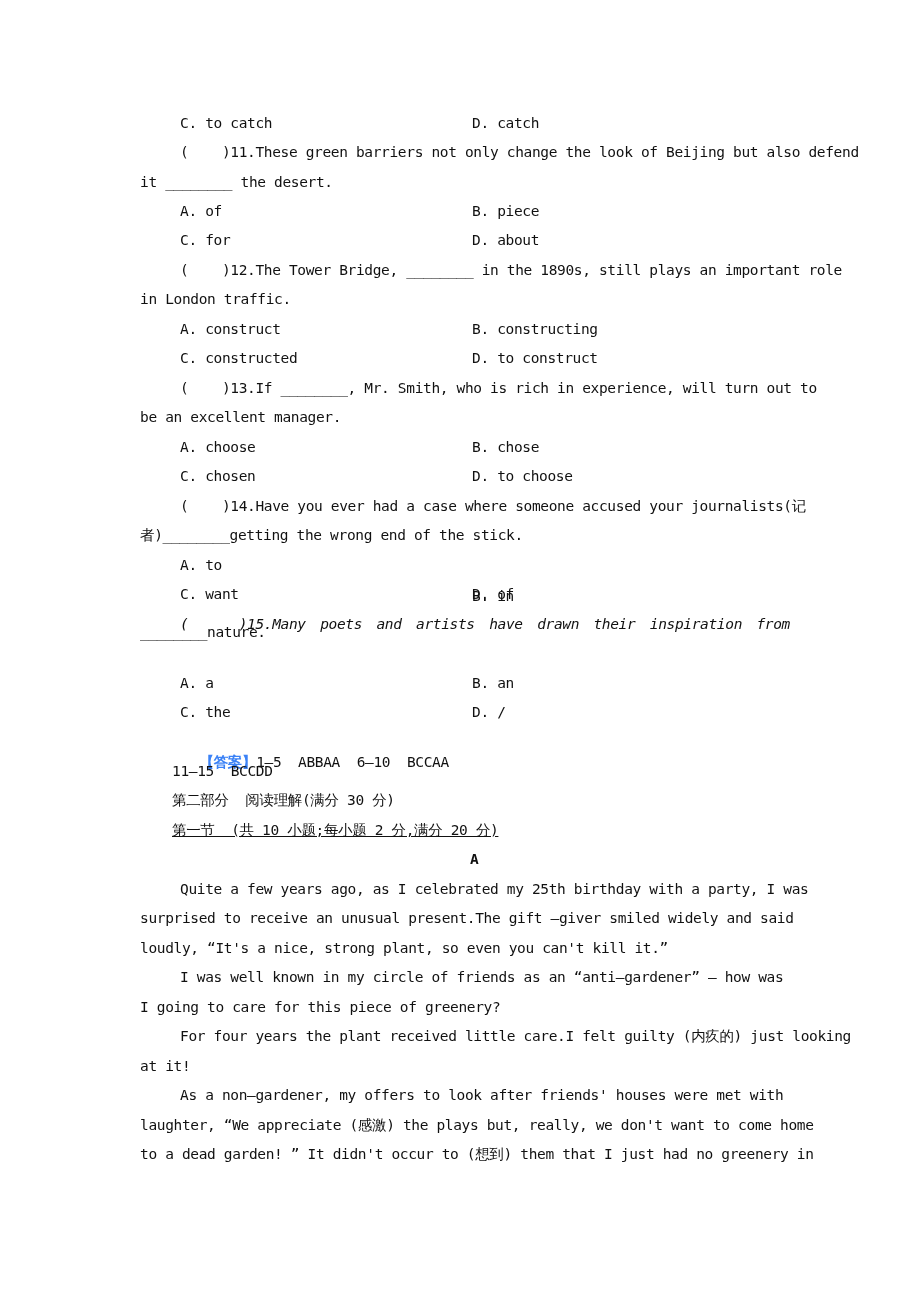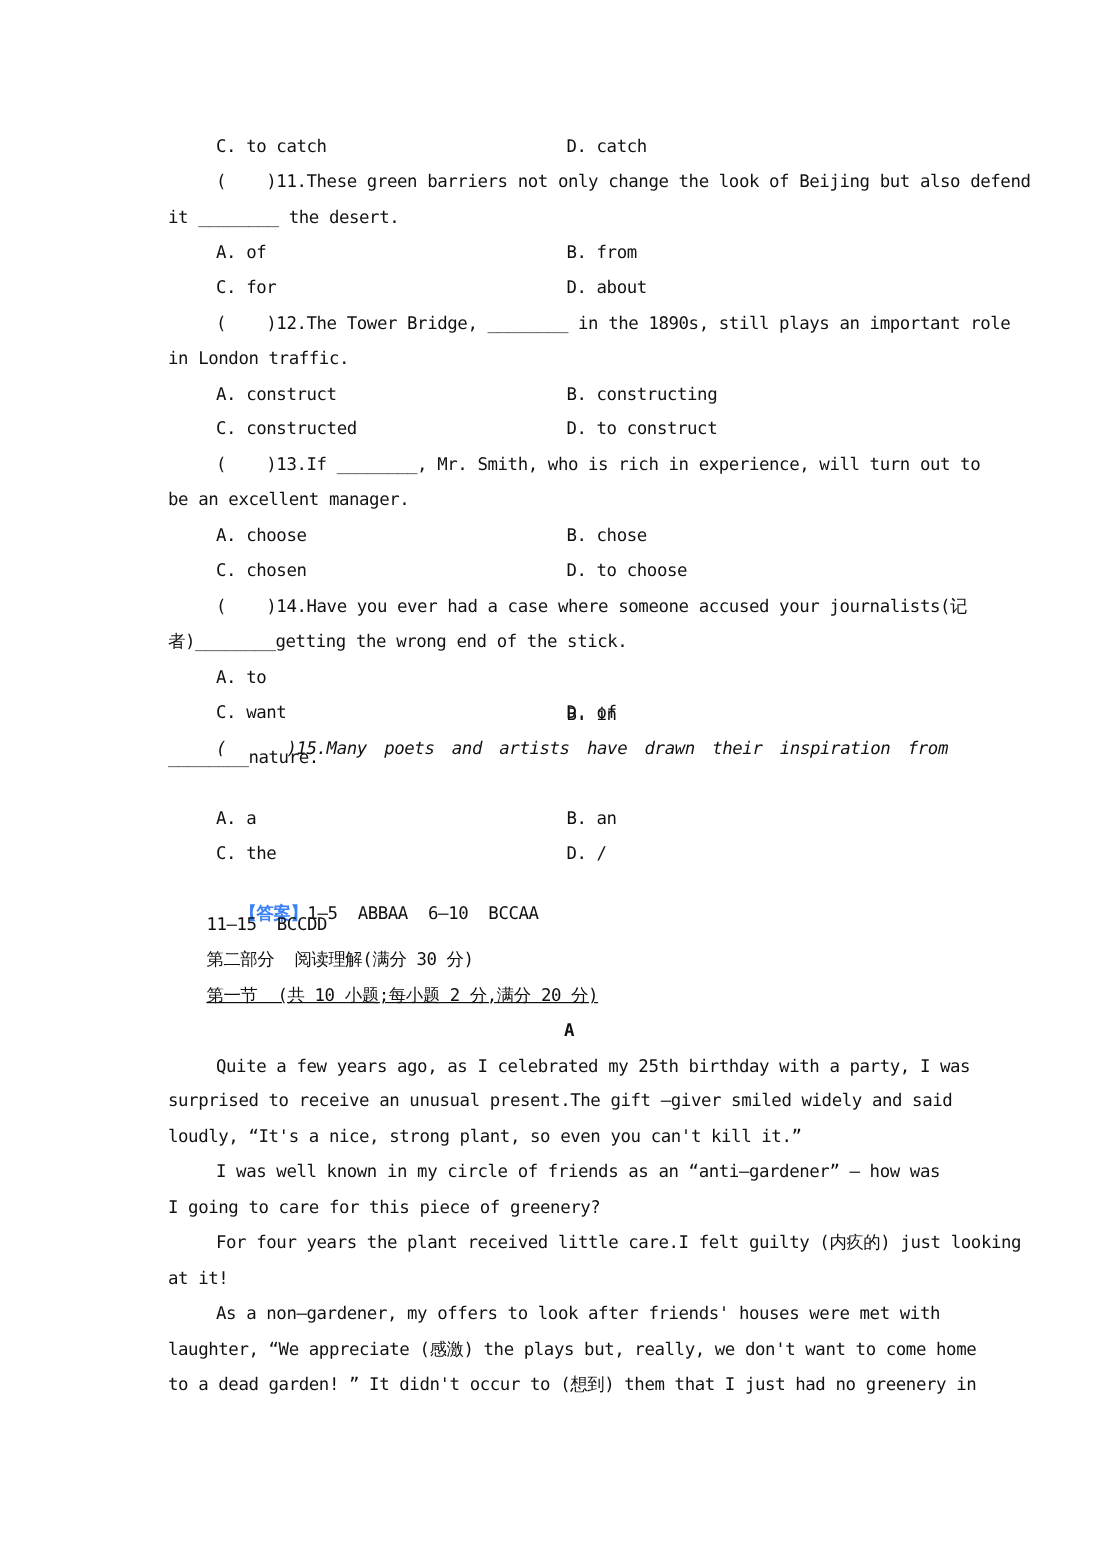--- a/index.html
+++ b/index.html
@@ -17,21 +17,21 @@
 <body>
 
 <div>
 
   <div class="line l1" style="top:113px">C. to catch</div>
   <div class="line optR" style="top:113px">D. catch</div>
 
   <div class="line l1" style="top:142px">(    )11.These green barriers not only change the look of Beijing but also defend</div>
   <div class="line l0" style="top:172px">it ________ the desert.</div>
   <div class="line l1" style="top:201px">A. of</div>
-  <div class="line optR" style="top:201px">B. from</div>
+  <div class="line optR" style="top:201px">B. piece</div>
   <div class="line l1" style="top:230px">C. for</div>
   <div class="line optR" style="top:230px">D. about</div>
 
   <div class="line l1" style="top:260px">(    )12.The Tower Bridge, ________ in the 1890s, still plays an important role</div>
   <div class="line l0" style="top:289px">in London traffic.</div>
   <div class="line l1" style="top:319px">A. construct</div>
   <div class="line optR" style="top:319px">B. constructing</div>
   <div class="line l1" style="top:348px">C. constructed</div>
   <div class="line optR" style="top:348px">D. to construct</div>
 

